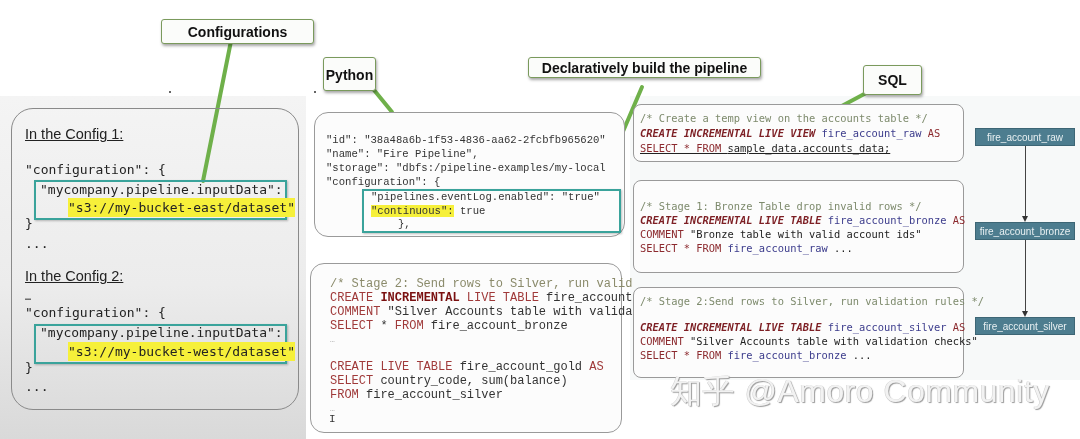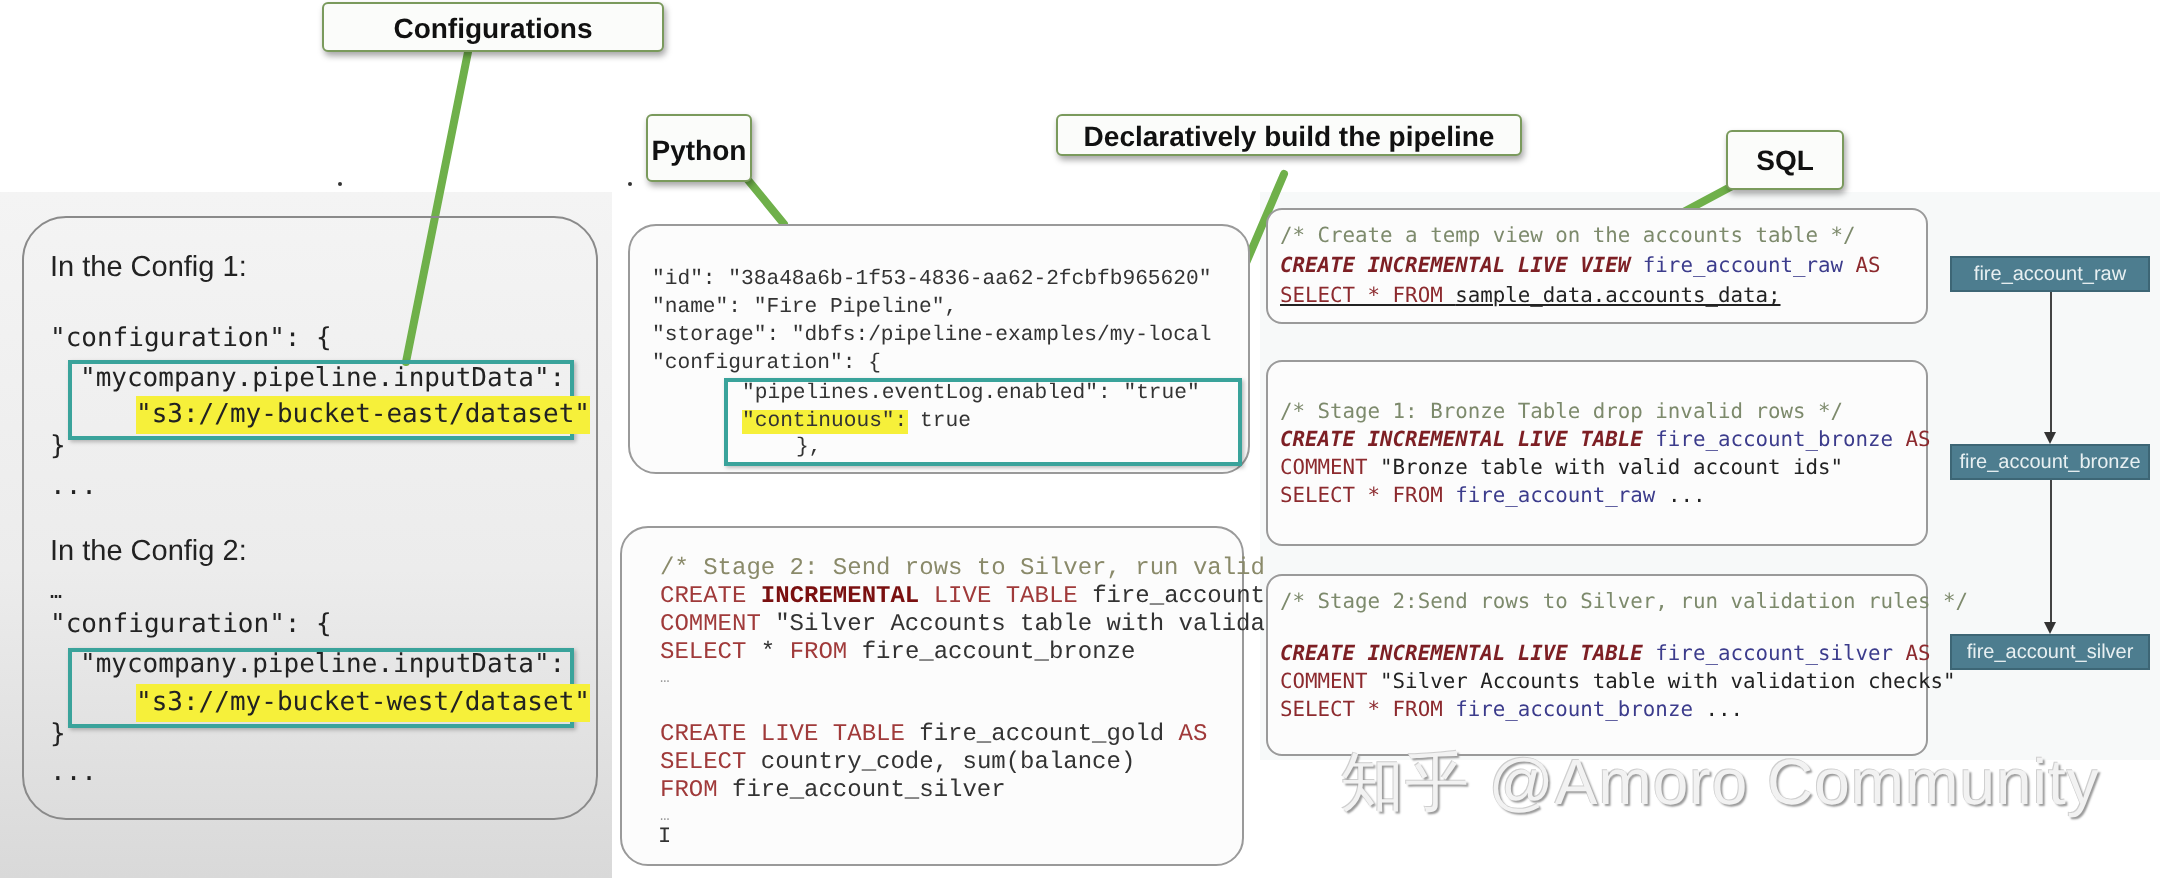--- a/index.html
+++ b/index.html
@@ -19,21 +19,21 @@
     box-shadow: 1px 2px 3px rgba(0,0,0,0.35); font-weight: bold; font-size: 14px;
     color: #111; display: flex; align-items: center; justify-content: center; }
 
   
   .panel { border: 1.2px solid #9a9a9a; border-radius: 14px; background: #fcfcfc; }
   .panel.left { background: transparent; border-color: #8a8a8a; border-radius: 22px; }
 
   .mono { font-family: "DejaVu Sans Mono", monospace; }
   .serifmono { font-family: "Liberation Mono", monospace; }
 
-  .cfg-head { font-size: 14.5px; color: #222; }
+  .cfg-head { font-size: 14.5px; color: #222; text-decoration: underline; }
   .cfg-code { font-size: 13px; color: #222; white-space: pre; line-height: 19px; }
   .hl { background: #f6f03a; }
   .teal-box { border: 2px solid #3aa39b; box-shadow: 1px 1px 2px rgba(0,0,0,0.25); }
 
   .py-code { font-size: 10.6px; color: #333; white-space: pre; line-height: 15px; }
   .sql2 { font-size: 12px; color: #333; white-space: pre; line-height: 14.5px; }
   .kw { color: #a03a3a; }
   .kwb { color: #7a1010; font-weight: bold; }
   .cm { color: #8a8a6a; }
   .id { color: #33337a; }
@@ -64,21 +64,21 @@
 <div class="abs dot" style="left:169px;top:91px;"></div>
 <div class="abs dot" style="left:314px;top:91px;"></div>
 
 <svg class="abs" style="left:0;top:0;" width="1080" height="439">
   <line x1="234" y1="26" x2="203" y2="181" stroke="#6fb04a" stroke-width="4" stroke-linecap="round"></line>
   <line x1="374" y1="90" x2="392" y2="112" stroke="#6fb04a" stroke-width="4" stroke-linecap="round"></line>
   <line x1="642" y1="87" x2="598" y2="190" stroke="#6fb04a" stroke-width="4" stroke-linecap="round"></line>
   <line x1="868" y1="92" x2="838" y2="108" stroke="#6fb04a" stroke-width="4" stroke-linecap="round"></line>
 </svg>
 
-<div class="abs callout" style="left:161px;top:1px;width:171px;height:25px;">
+<div class="abs callout" style="left:161px;top:19px;width:153px;height:25px;">
   <span>Configurations</span>
 </div>
 <div class="abs callout" style="left:323px;top:57px;width:53px;height:34px;align-items:flex-start;padding-top:9px;">
   <span>Python</span>
 </div>
 <div class="abs callout" style="left:528px;top:57px;width:233px;height:21px;">
   <span>Declaratively build the pipeline</span>
 </div>
 <div class="abs callout" style="left:863px;top:65px;width:59px;height:30px;">
   <span>SQL</span>

